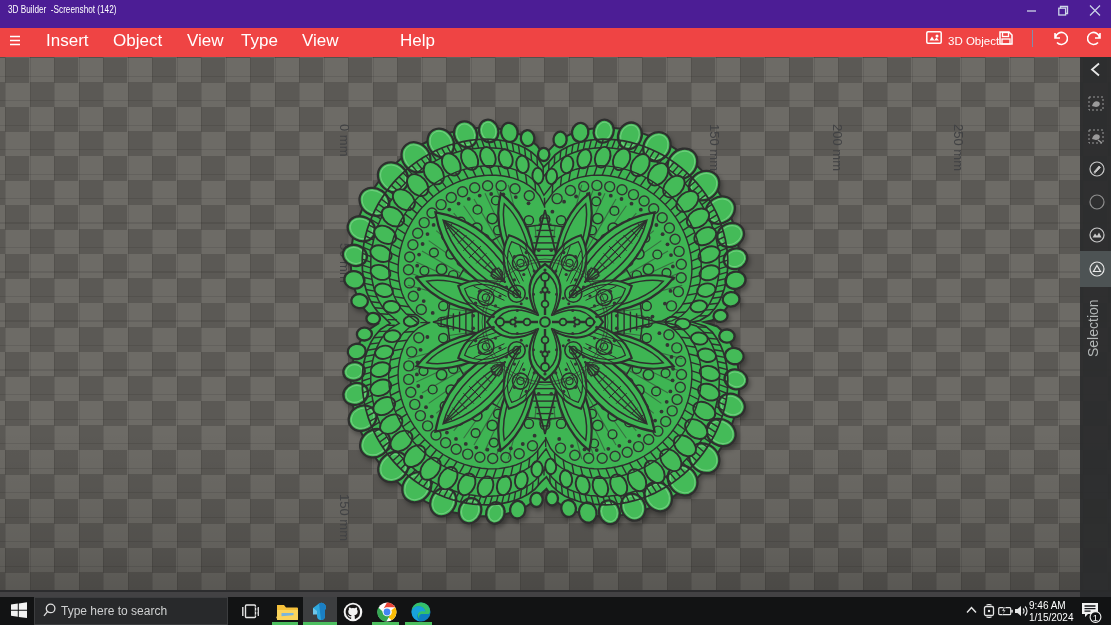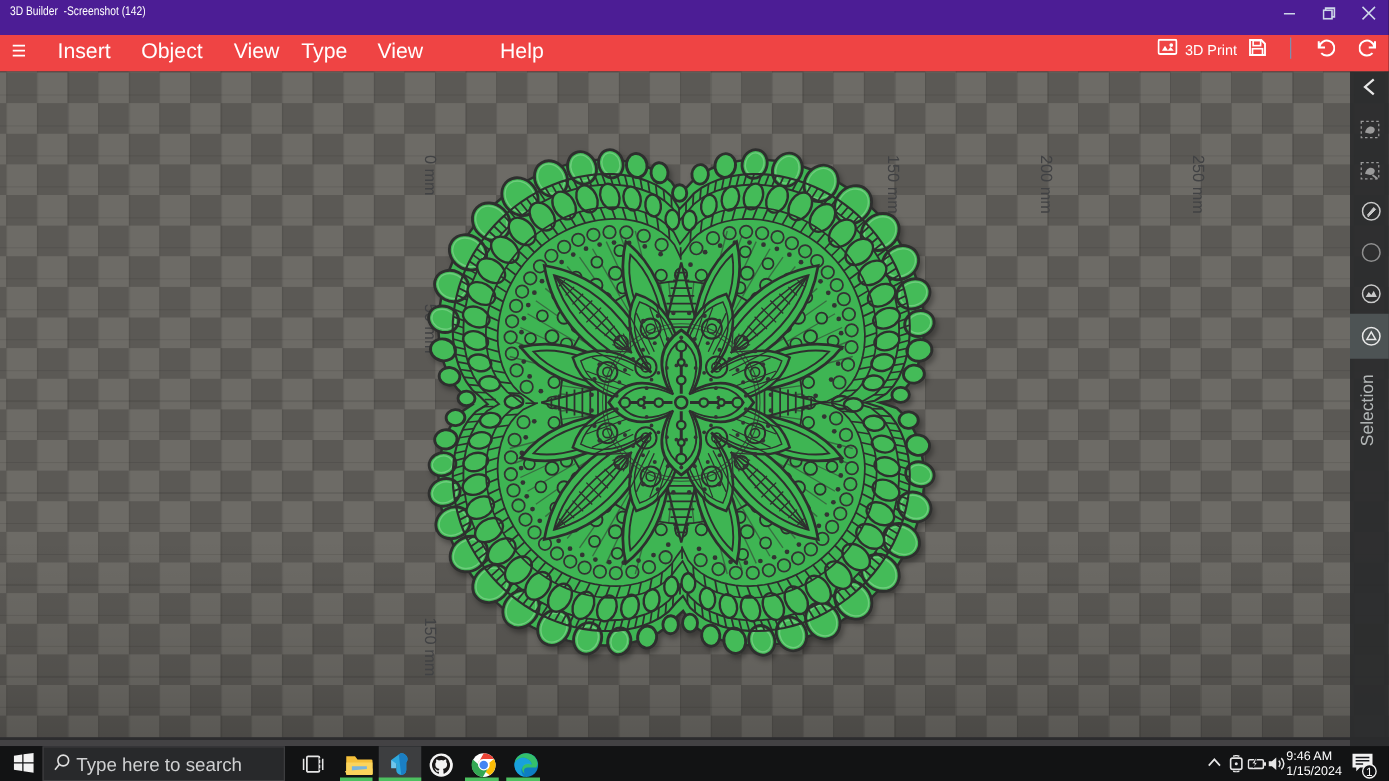--- a/index.html
+++ b/index.html
@@ -20,21 +20,21 @@
 #bottomstrip{position:absolute;left:0;top:590px;width:1111px;height:7px;background:#434244;border-top:2px solid #2c2c2e;box-sizing:border-box;}
 .rlabel{position:absolute;z-index:2;color:#414244;font-size:13px;white-space:nowrap;transform-origin:0 0;}
 .rot90{transform:rotate(90deg);}
 
 #sidebar{position:absolute;left:1080px;top:57px;width:31px;height:540px;background:rgba(42,43,44,0.93);}
 #seltile{position:absolute;left:1080px;top:251px;width:31px;height:36px;background:#4d5354;}
 #sellabel{position:absolute;left:1085px;top:357px;color:#b3b7b7;font-size:14px;transform:rotate(-90deg);transform-origin:0 0;white-space:nowrap;}
 
 #taskbar{position:absolute;left:0;top:597px;width:1111px;height:28px;background:#121314;}
 #searchbox{position:absolute;left:34px;top:597px;width:194px;height:28px;background:#28292b;border:1px solid #3c3d3f;box-sizing:border-box;}
-#searchtext{position:absolute;left:61px;top:604px;font-size:15px;color:#cfd0d1;}
+#searchtext{position:absolute;left:61px;top:604px;font-size:12px;color:#cfd0d1;}
 .greenbar{position:absolute;top:622px;height:3px;background:#4cbf5f;}
 #traytime{position:absolute;left:1029px;top:600px;width:46px;text-align:left;color:#fff;font-size:10px;line-height:11.5px;}
 </style>
 </head>
 <body>
 <div id="app">
   <div id="canvas"></div>
   <div id="canvshade"></div>
   <div id="bottomstrip"></div>
 
@@ -1308,21 +1308,21 @@
     <div class="menuitem" style="left:187px;">View</div>
     <div class="menuitem" style="left:241px;">Type</div>
     <div class="menuitem" style="left:302px;">View</div>
     <div class="menuitem" style="left:364px;margin-left:36px;">Help</div>
     <svg style="position:absolute;left:926px;top:3px" width="16" height="15" viewBox="0 0 16 15">
         <rect x="0.8" y="0.8" width="14.4" height="11.4" rx="1.2" fill="none" stroke="#fff" stroke-width="1.5"></rect>
         <path d="M3.5 9.5 L6 5.5 L8.5 9.5 Z" fill="#fff"></path>
         <circle cx="11" cy="5" r="1.5" fill="#fff"></circle>
         <path d="M8 9.5 L10.5 6.5 L13 9.5 Z" fill="#fff"></path>
       </svg>
-    <div style="position:absolute;left:948px;top:7px;font-size:11.5px;color:#fff;">3D Print</div>
+    <div style="position:absolute;left:948px;top:7px;font-size:11.5px;color:#fff;">3D Object</div>
     <svg style="position:absolute;left:999px;top:3px" width="14" height="14" viewBox="0 0 14 14">
         <path d="M1 1 h9 l3 3 v9 h-12 Z" fill="none" stroke="#fff" stroke-width="1.5"></path>
         <rect x="3.5" y="1.5" width="6" height="4" fill="none" stroke="#fff" stroke-width="1.3"></rect>
         <rect x="3" y="8" width="8" height="5" fill="none" stroke="#fff" stroke-width="1.3"></rect>
       </svg>
     <div style="position:absolute;left:1032px;top:2px;width:1px;height:17px;background:#7d8eae;"></div>
     <svg style="position:absolute;left:1053px;top:3px" width="15" height="15" viewBox="0 0 15 15">
         <path d="M2 2 v5 h5 M2.5 6.5 A6 6 0 1 1 4 11.5" fill="none" stroke="#fff" stroke-width="1.6"></path>
       </svg>
     <svg style="position:absolute;left:1087px;top:3px" width="15" height="15" viewBox="0 0 15 15">

